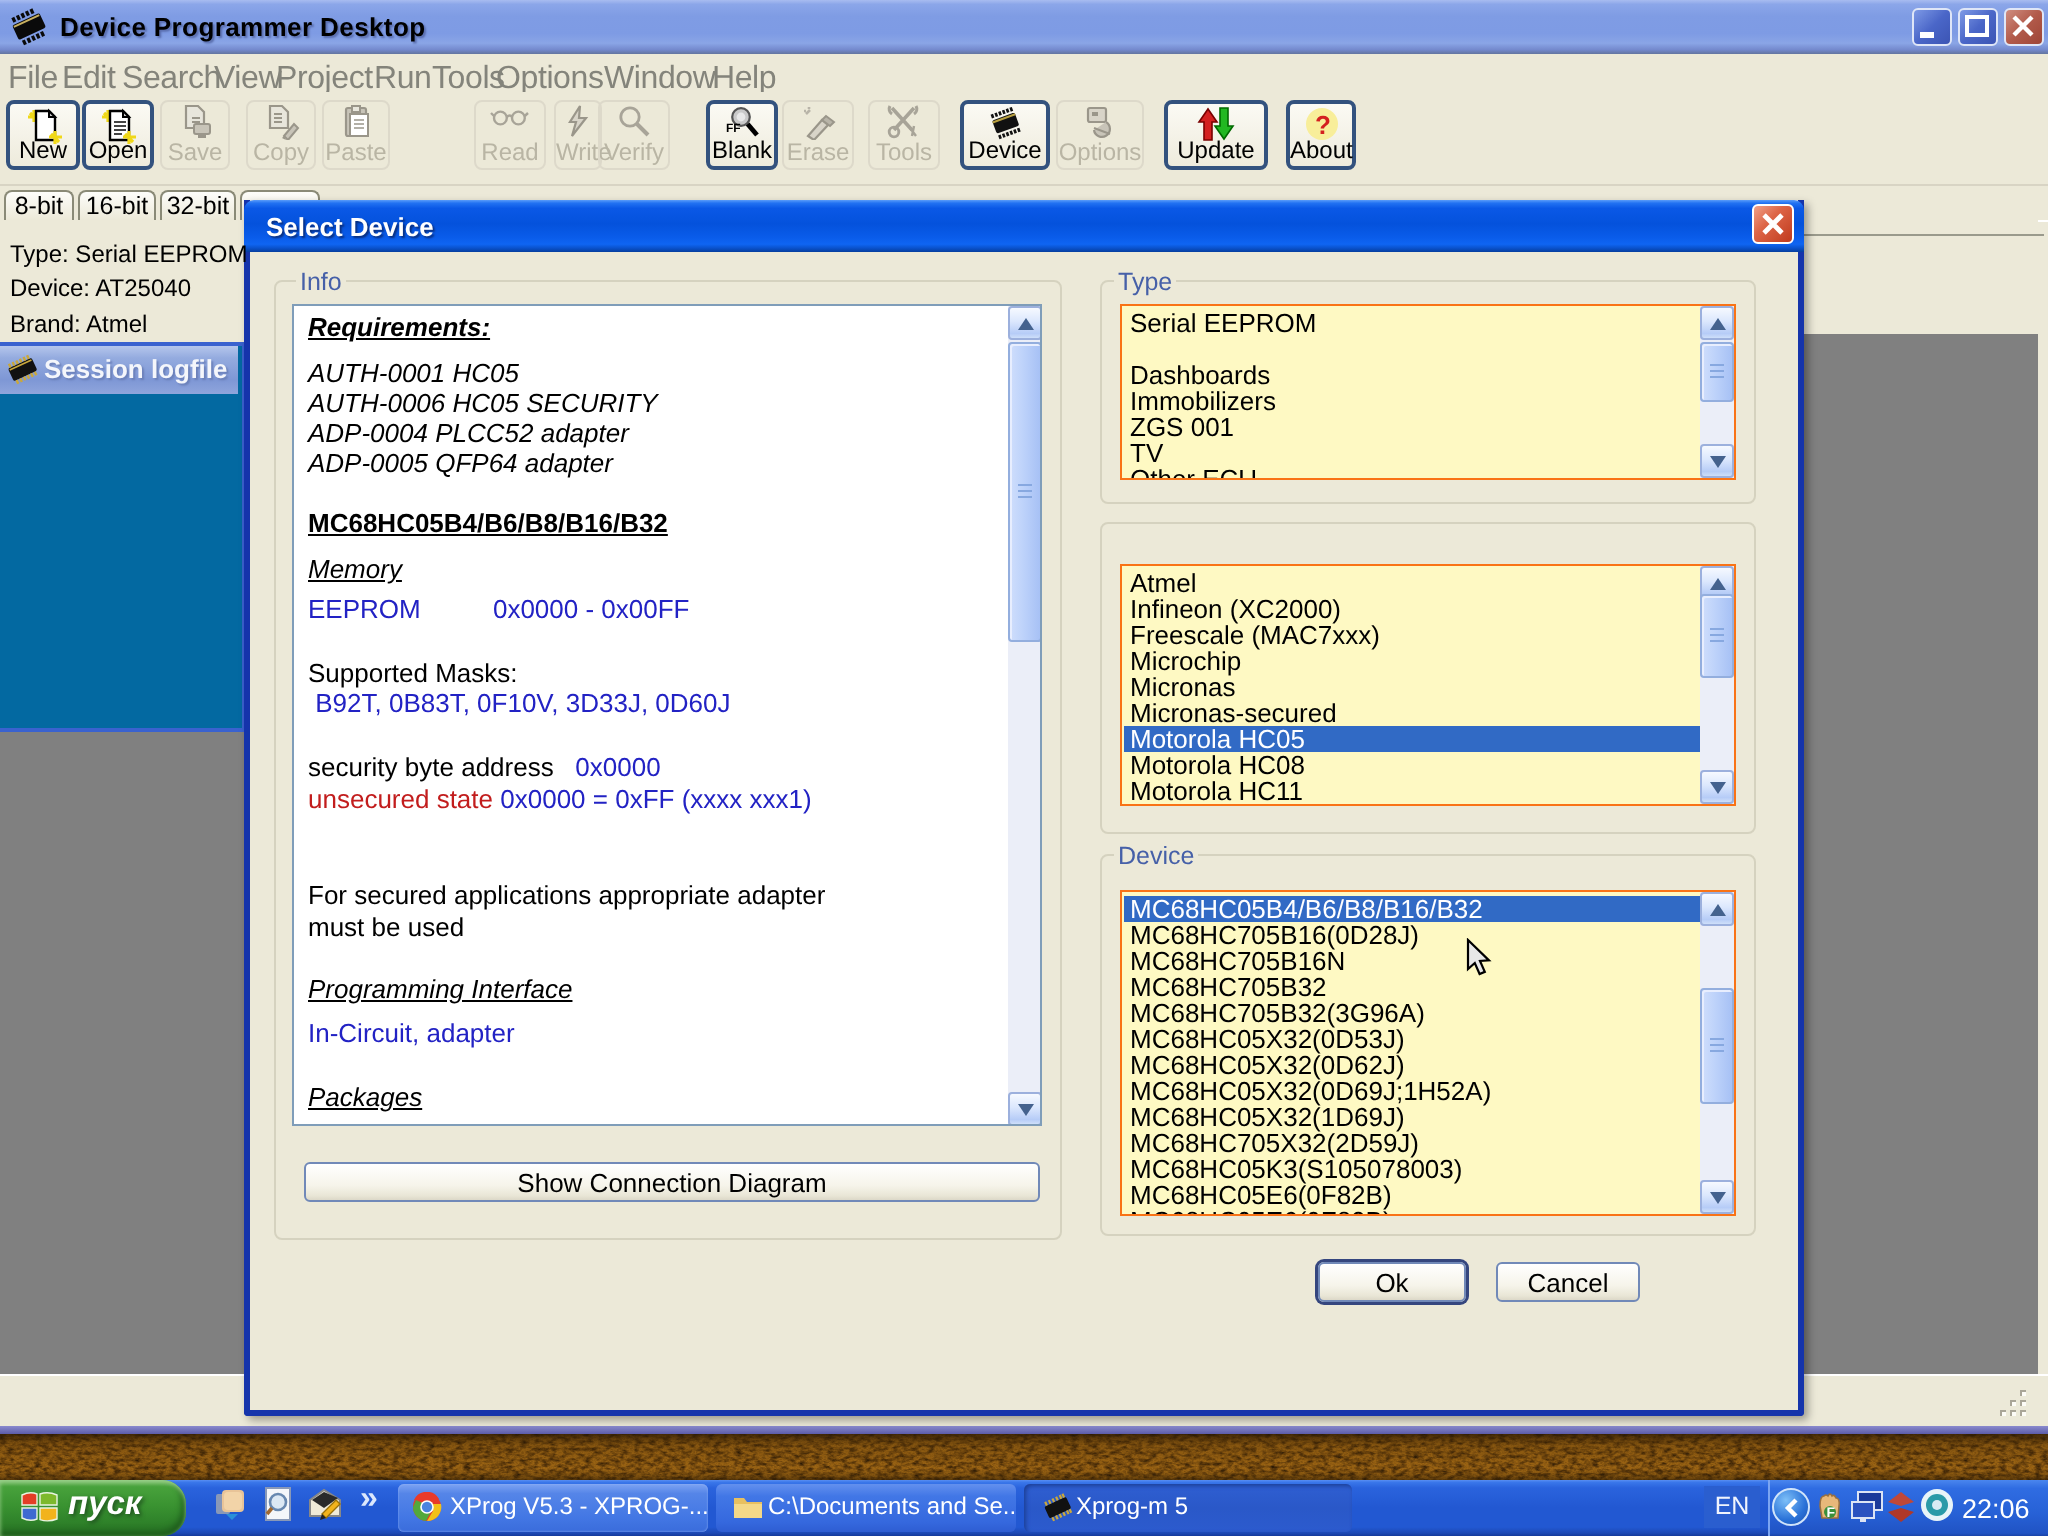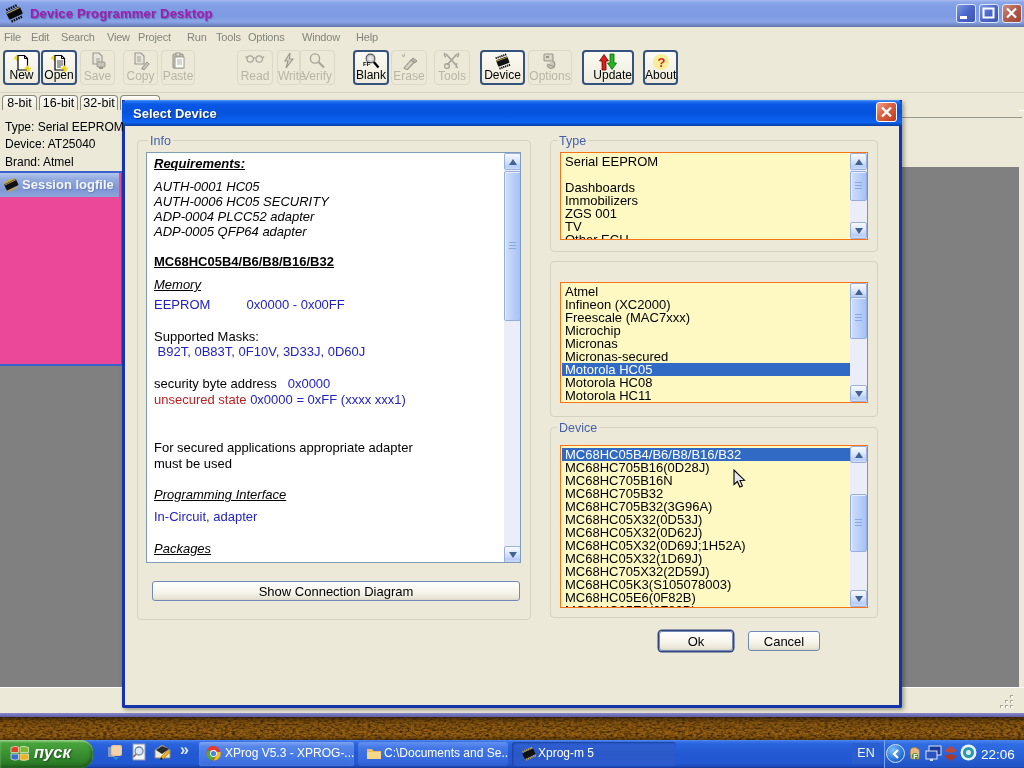--- a/index.html
+++ b/index.html
@@ -3,29 +3,29 @@
 <meta charset="utf-8">
 <style>
 html,body{margin:0;padding:0;width:1024px;height:768px;overflow:hidden;
  font-family:"Liberation Sans",sans-serif;background:#ece9d8;position:relative;}
 *{box-sizing:border-box;}
 .abs{position:absolute;}
 
 
 #titlebar{left:0;top:0;width:1024px;height:27px;
  background:linear-gradient(180deg,#a8bcf0 0%,#8ba6e9 8%,#7f9ce4 30%,#7e9be4 62%,#8aa5e6 80%,#7489cd 92%,#63759f 100%);}
-#titletext{left:30px;top:6px;font-size:13px;font-weight:bold;color:#a21caf;letter-spacing:-0.1px;
+#titletext{left:30px;top:6px;font-size:13px;font-weight:bold;color:#000000;letter-spacing:-0.1px;
  text-shadow:1px 1px 1px #5a6eae;letter-spacing:0.2px;}
 .capbtn{top:4px;width:20px;height:19px;border-radius:3px;border:1px solid #dfe6f7;
  color:#fff;}
 #btnmin{left:956px;background:linear-gradient(135deg,#7e9ae6 0%,#4a66c8 50%,#3c55b4 100%);}
 #btnmax{left:979px;background:linear-gradient(135deg,#7e9ae6 0%,#4a66c8 50%,#3c55b4 100%);}
 #btncls{left:1002px;background:linear-gradient(135deg,#cf8d80 0%,#b25a4a 50%,#9e4537 100%);}
 #menubar{left:0;top:27px;width:1024px;height:19px;background:#ece9d8;}
-.mi{position:absolute;top:4px;font-size:11px;color:#84847b;letter-spacing:-0.2px;}
+.mi{position:absolute;top:4px;font-size:16px;color:#84847b;letter-spacing:-0.2px;}
 
 
 #toolbar{left:0;top:46px;width:1024px;height:47px;background:#ece9d8;
  border-bottom:1px solid #d8d4c4;}
 .tbtn{position:absolute;top:4px;height:35px;border-radius:4px;text-align:center;
  font-size:12px;color:#000;padding-top:1px;}
 .tbtn.on{border:2px solid #33527e;background:linear-gradient(180deg,#fbfaf4,#eeebdc);}
 .tbtn.off{border:1px solid #ddd9ca;color:#b9b5a4;}
 .tbtn svg{display:block;margin:0 auto;}
 .tbtn .lbl{position:absolute;bottom:1px;left:0;right:0;}
@@ -34,21 +34,21 @@
 .tab{position:absolute;top:95px;height:15px;border:1px solid #8a8a77;border-bottom:none;
  border-radius:4px 4px 0 0;background:linear-gradient(180deg,#fdfdfa,#ece9d8);
  font-size:12.5px;text-align:center;padding-top:0px;color:#000;}
 #tabline{left:0;top:110px;width:1024px;height:1px;background:#fff;}
 
 
 #lefttext{left:5px;top:119px;width:121px;font-size:12px;color:#000;line-height:17.3px;white-space:nowrap;z-index:1;}
 
 
 #spanel{left:0px;top:171px;width:123px;height:195px;border:2px solid #3a62cf;border-left:none;
- background:#ec4899;text-align:center;}
+ background:#0369a1;text-align:center;}
 #sphead{left:0;top:0;width:119px;height:24px;
  background:linear-gradient(180deg,#b5c6ec 0%,#94abdf 25%,#7e97d5 70%,#8fa5dc 100%);}
 #sphead .t{position:absolute;left:22px;top:4px;white-space:nowrap;font-size:13px;font-weight:bold;color:#f4f6fb;text-shadow:1px 1px 1px #6a7fb8;}
 
 
 #wsgray{left:0;top:167px;width:1019px;height:520px;background:#808080;}
 #wsband{left:902px;top:110px;width:117px;height:57px;background:#ece9d8;}
 
 
 #statusbar{left:0;top:687px;width:1024px;height:26px;background:#ece9d8;border-top:1px solid #fff;}
@@ -263,21 +263,21 @@
     </div>
  <div class="tbtn off" style="left:528px;width:44px;">
   <svg width="18" height="18" viewBox="0 0 18 18">
         <rect x="3" y="2" width="9" height="7" rx="1" fill="#d8d4c8" stroke="#9a968a" stroke-width="1.1"></rect>
         <rect x="5" y="4" width="3" height="2" fill="#9a968a"></rect>
         <path d="M12 9 a4 4 0 1 1 -6 4" fill="#c8c4b8" stroke="#9a968a" stroke-width="1.1"></path>
         <path d="M6 12 l8 3" stroke="#9a968a" stroke-width="1"></path>
       </svg>
   <span class="lbl">Options</span>
     </div>
- <div class="tbtn on" style="left:582px;width:52px;text-align:right;">
+ <div class="tbtn on" style="left:582px;width:52px;">
   <svg width="20" height="18" viewBox="0 0 20 18">
         <path d="M6 17 V8 H3.5 L8 1.5 12.5 8 H10 v9 z" fill="#d42020" stroke="#7a0000" stroke-width="0.8" transform="translate(-2,0)"></path>
         <path d="M10 1 v9 h-2.5 L12 16.5 16.5 10 H14 V1 z" fill="#22b822" stroke="#006a00" stroke-width="0.8" transform="translate(2,0)"></path>
       </svg>
   <span class="lbl">Update</span>
     </div>
  <div class="tbtn on" style="left:643px;width:35px;">
   <svg width="18" height="18" viewBox="0 0 18 18">
         <circle cx="9" cy="9" r="8" fill="#f8ee9a"></circle>
         <text x="5.5" y="14" font-size="13" font-weight="bold" fill="#d42020">?</text>

